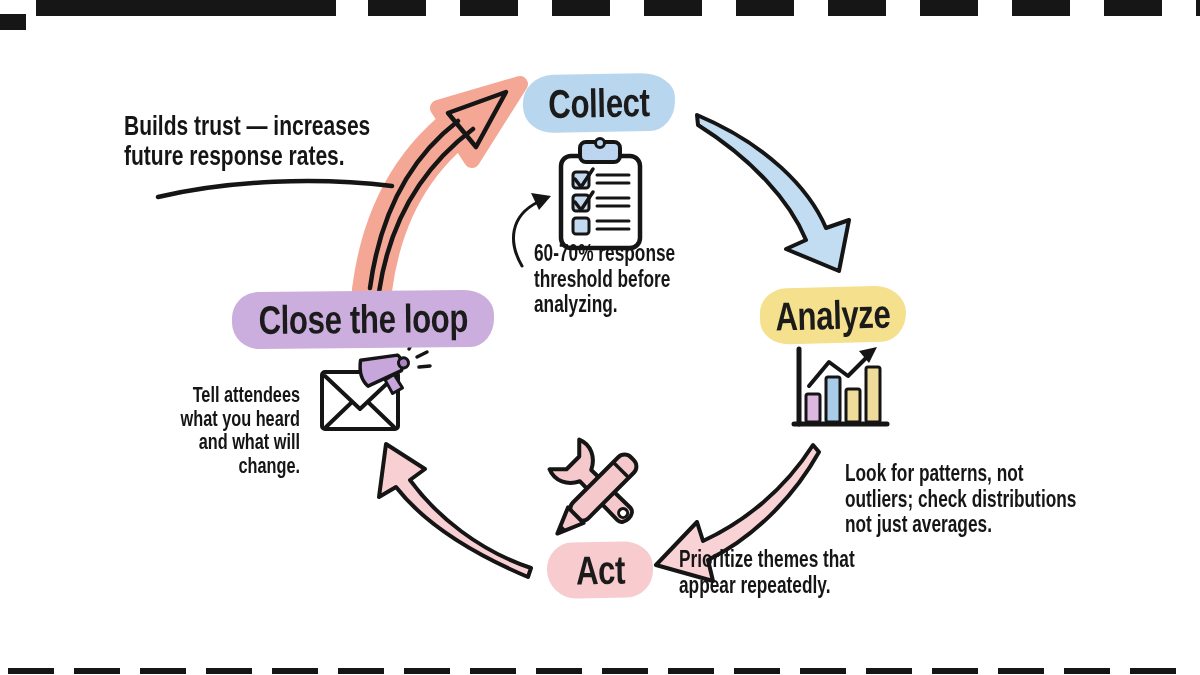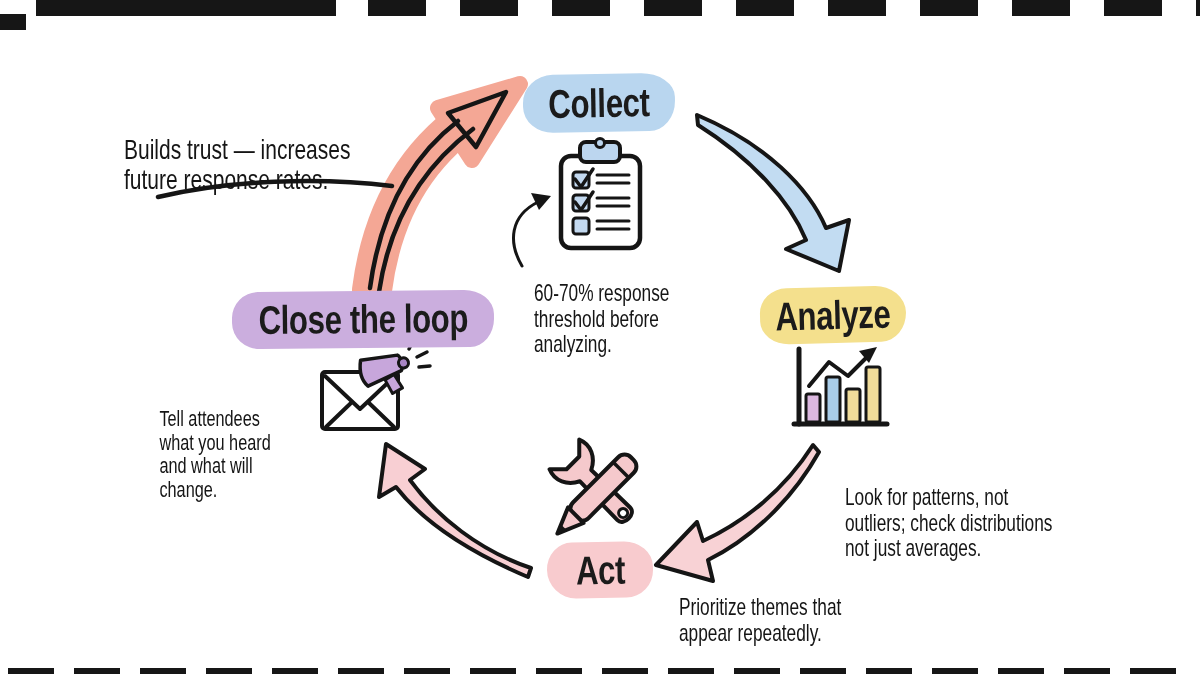--- a/index.html
+++ b/index.html
@@ -29,28 +29,28 @@
   }
   .blob-collect{left:523px;top:74px;width:152px;height:58px;background:#B9D6EF;
     border-radius:30px 34px 26px 30px / 28px 24px 30px 26px;transform:rotate(-1deg);}
   .blob-analyze{left:760px;top:287px;width:146px;height:56px;background:#F4E08D;
     border-radius:28px 32px 26px 30px / 26px 28px 30px 24px;transform:rotate(-1.5deg);}
   .blob-act{left:547px;top:542px;width:106px;height:56px;background:#F8CBCE;
     border-radius:26px 30px 28px 30px / 28px 26px 28px 30px;transform:rotate(-1deg);}
   .blob-close{left:232px;top:291px;width:262px;height:57px;background:#CBAEDE;
     border-radius:26px 30px 24px 28px / 26px 24px 28px 26px;transform:rotate(-0.6deg);}
   
-  .note{position:absolute;font-weight:normal;font-size:24px;line-height:1.07;margin-top:24px;}
+  .note{position:absolute;font-weight:bold;font-size:24px;line-height:1.07;}
   .note .scale{transform:scaleX(0.72);transform-origin:left top;white-space:nowrap;}
   .note-builds{left:124px;top:111px;font-size:28px;}
   .note-builds .scale{transform:scaleX(0.75);}
-  .note-threshold{left:534px;top:256px;}
+  .note-threshold{left:534px;top:240px;}
   .note-patterns{left:845px;top:460px;}
-  .note-prioritize{left:679px;top:570px;}
-  .note-tell{left:110px;top:383px;width:190px;font-size:22px;text-align:left;}
+  .note-prioritize{left:679px;top:546px;}
+  .note-tell{left:110px;top:383px;width:190px;font-size:22px;text-align:right;}
   .note-tell .scale{transform:scaleX(0.74);transform-origin:right top;}
   svg{position:absolute;top:0;left:0;}
 </style>
 </head>
 <body>
 
 <div class="strip" style="top:0;left:36px;width:300px;height:16px;"></div>
 <div class="strip-dashes-top"></div>
 <div class="strip" style="top:14px;left:0;width:26px;height:16px;"></div>
 <div class="strip-dashes-bottom"></div>

